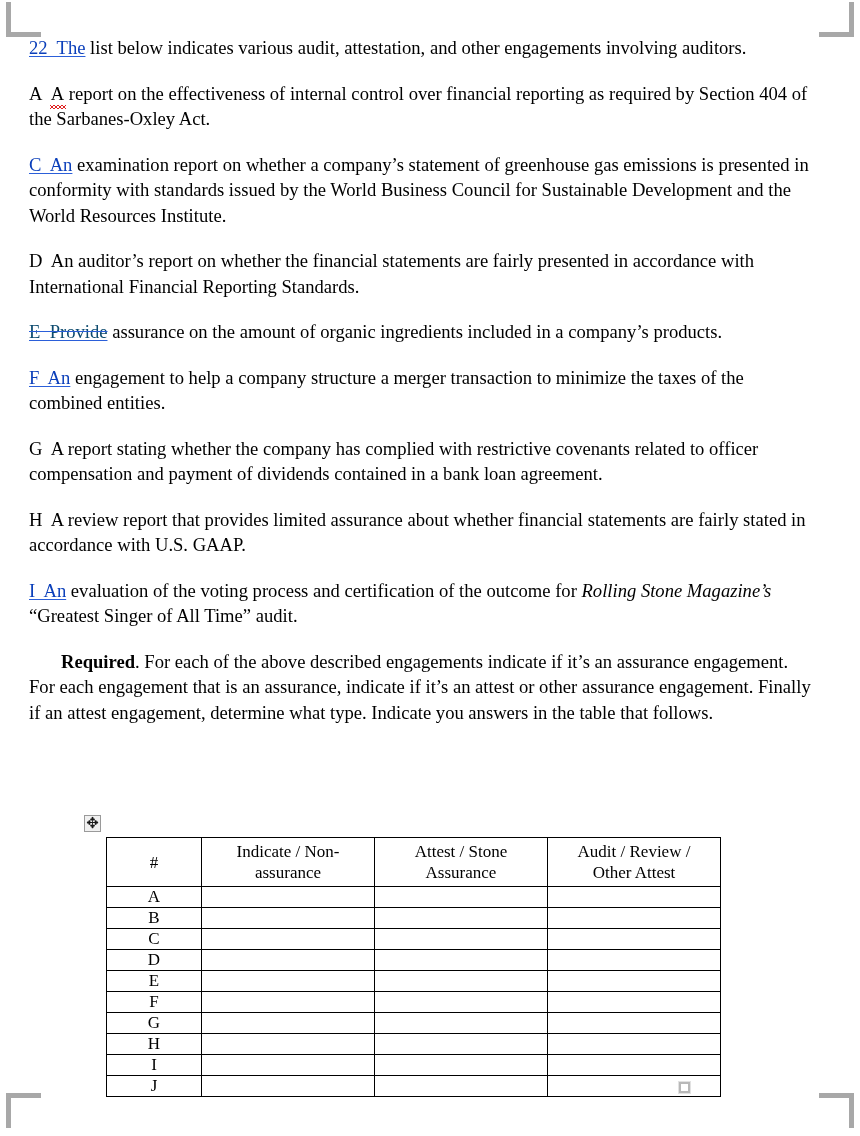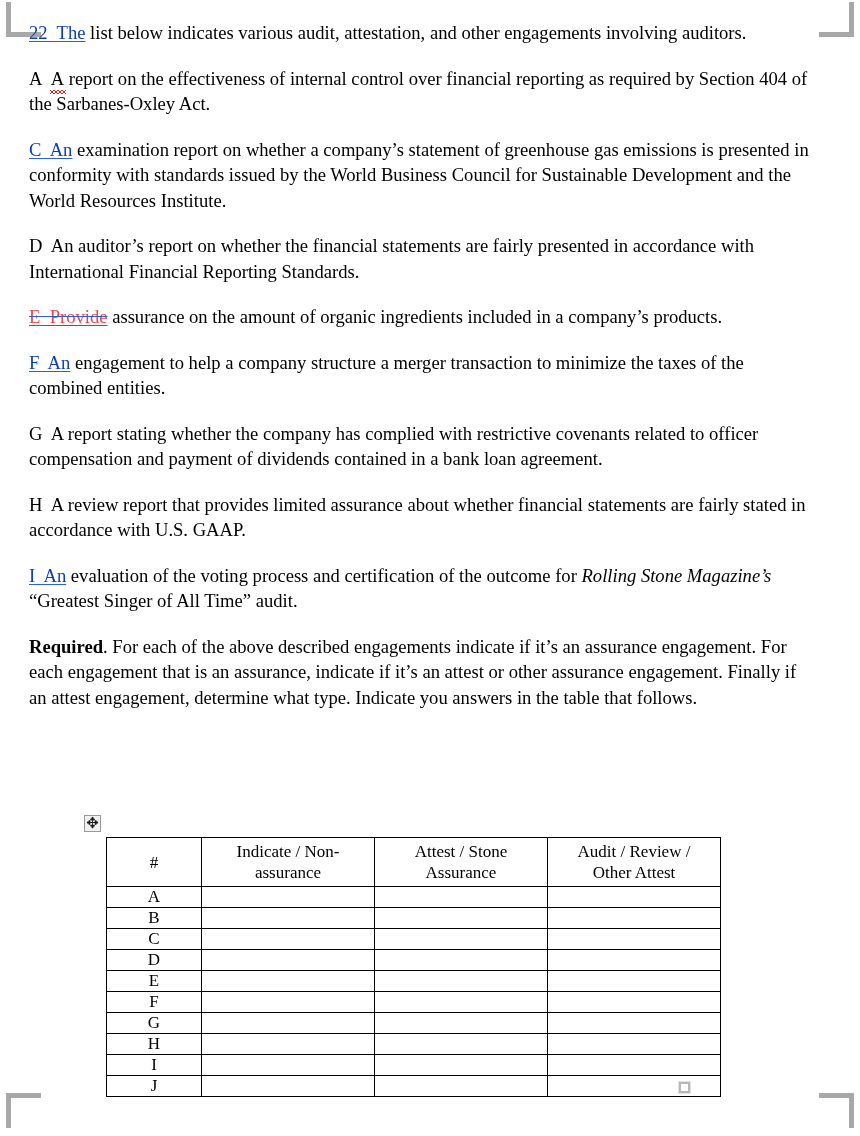--- a/index.html
+++ b/index.html
@@ -25,41 +25,41 @@
   }
   .corner-tl { left: 6px;  top: 2px;  border-left: 5px solid #a8a8a8; border-bottom: 5px solid #a8a8a8; }
   .corner-tr { right: 6px; top: 2px;  border-right: 5px solid #a8a8a8; border-bottom: 5px solid #a8a8a8; }
   .corner-bl { left: 6px;  bottom: 8px; border-left: 5px solid #a8a8a8; border-top: 5px solid #a8a8a8; }
   .corner-br { right: 6px; bottom: 8px; border-right: 5px solid #a8a8a8; border-top: 5px solid #a8a8a8; }
 
   
   .doc {
     position: absolute;
     left: 29px;
-    top: 20px;
+    top: 35px;
     width: 786px;
   }
 
   p.para {
     margin: 0 0 20px 0;
     font-size: 18.6px;
     line-height: 25.5px;
     text-align: left;
   }
 
   
   .ins {
     color: #0b3fba;
     text-decoration: underline;
     text-decoration-color: #2b5fd9;
     text-underline-offset: 2px;
   }
   
   .del {
-    color: #ef4444;
+    color: #0c4a6e;
     text-decoration: underline line-through;
     text-decoration-color: #2b5fd9;
     text-underline-offset: 2px;
   }
   .lbl { white-space: pre; }
 
   
   .spell {
     position: relative;
     display: inline-block;
@@ -71,21 +71,21 @@
     right: -2px;
     bottom: -3px;
     height: 4px;
     background-image:
       linear-gradient(45deg, transparent 42%, #e02020 42%, #e02020 58%, transparent 58%),
       linear-gradient(-45deg, transparent 42%, #e02020 42%, #e02020 58%, transparent 58%);
     background-size: 4px 4px;
     background-repeat: repeat-x;
   }
 
-  .bold { font-weight: bold; }
+  .bold { font-weight: bold; margin-left: 32px; }
   .ital { font-style: italic; }
 
   
   .table-wrap {
     position: absolute;
     left: 106px;
     top: 837px;
   }
   table.answers {
     border-collapse: collapse;

